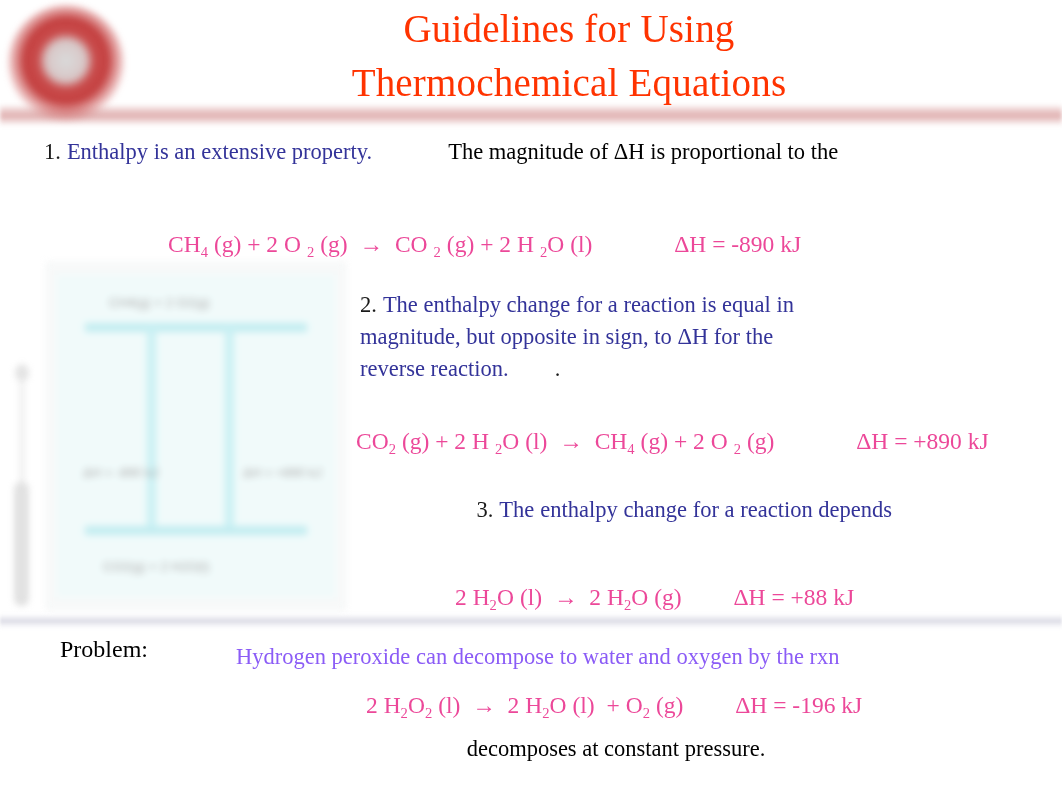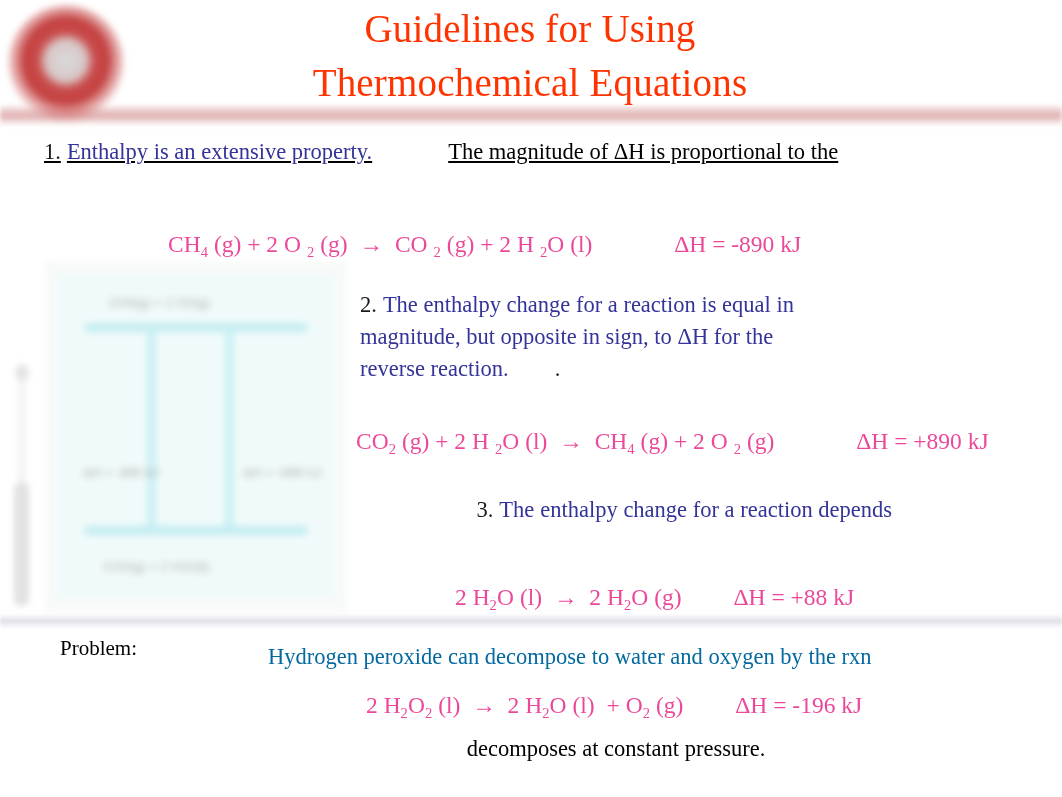--- a/index.html
+++ b/index.html
@@ -65,20 +65,21 @@
   .title {
     position: absolute;
     left: 120px;
     top: 2px;
     width: 820px;
     text-align: center;
     color: #ff3300;
     font-size: 39px;
     line-height: 54px;
     letter-spacing: 0.2px;
+    padding-left: 39px;
   }
   .title-line {
     display: block;
     white-space: nowrap;
   }
 
   
   .point {
     position: absolute;
     font-size: 22.5px;
@@ -86,21 +87,20 @@
     color: #000000;
   }
   .blue { color: #333399; }
   .num  { color: #1a1a1a; }
 
   .p1 {
     left: 38px;
     top: 136px;
     width: 986px;
     text-align: center;
-    text-decoration: underline;
   }
   .p1-first {
     display: block;
     text-align: left;
     white-space: nowrap;
   }
   .p1-second { display: block; }
 
   .eq {
     position: absolute;
@@ -151,32 +151,31 @@
         rgba(255,255,255,0) 0%,
         rgba(209,209,222,0.75) 45%,
         rgba(232,232,240,0.35) 75%,
         rgba(255,255,255,0) 100%);
     filter: blur(1.6px);
   }
   .problem-label {
     position: absolute;
     left: 60px;
     top: 636px;
-    font-size: 21px;
+    font-size: 24px;
     color: #000000;
   }
   .problem-text {
     position: absolute;
     left: 236px;
     top: 641px;
     font-size: 22.5px;
     line-height: 32px;
-    color: #0369a1;
+    color: #8b5cf6;
     white-space: nowrap;
-    margin-left: 32px;
   }
   .eq4 { left: 366px; top: 690px; }
   .problem-tail {
     position: absolute;
     left: 170px;
     top: 733px;
     width: 892px;
     text-align: center;
     font-size: 22.5px;
     line-height: 32px;

